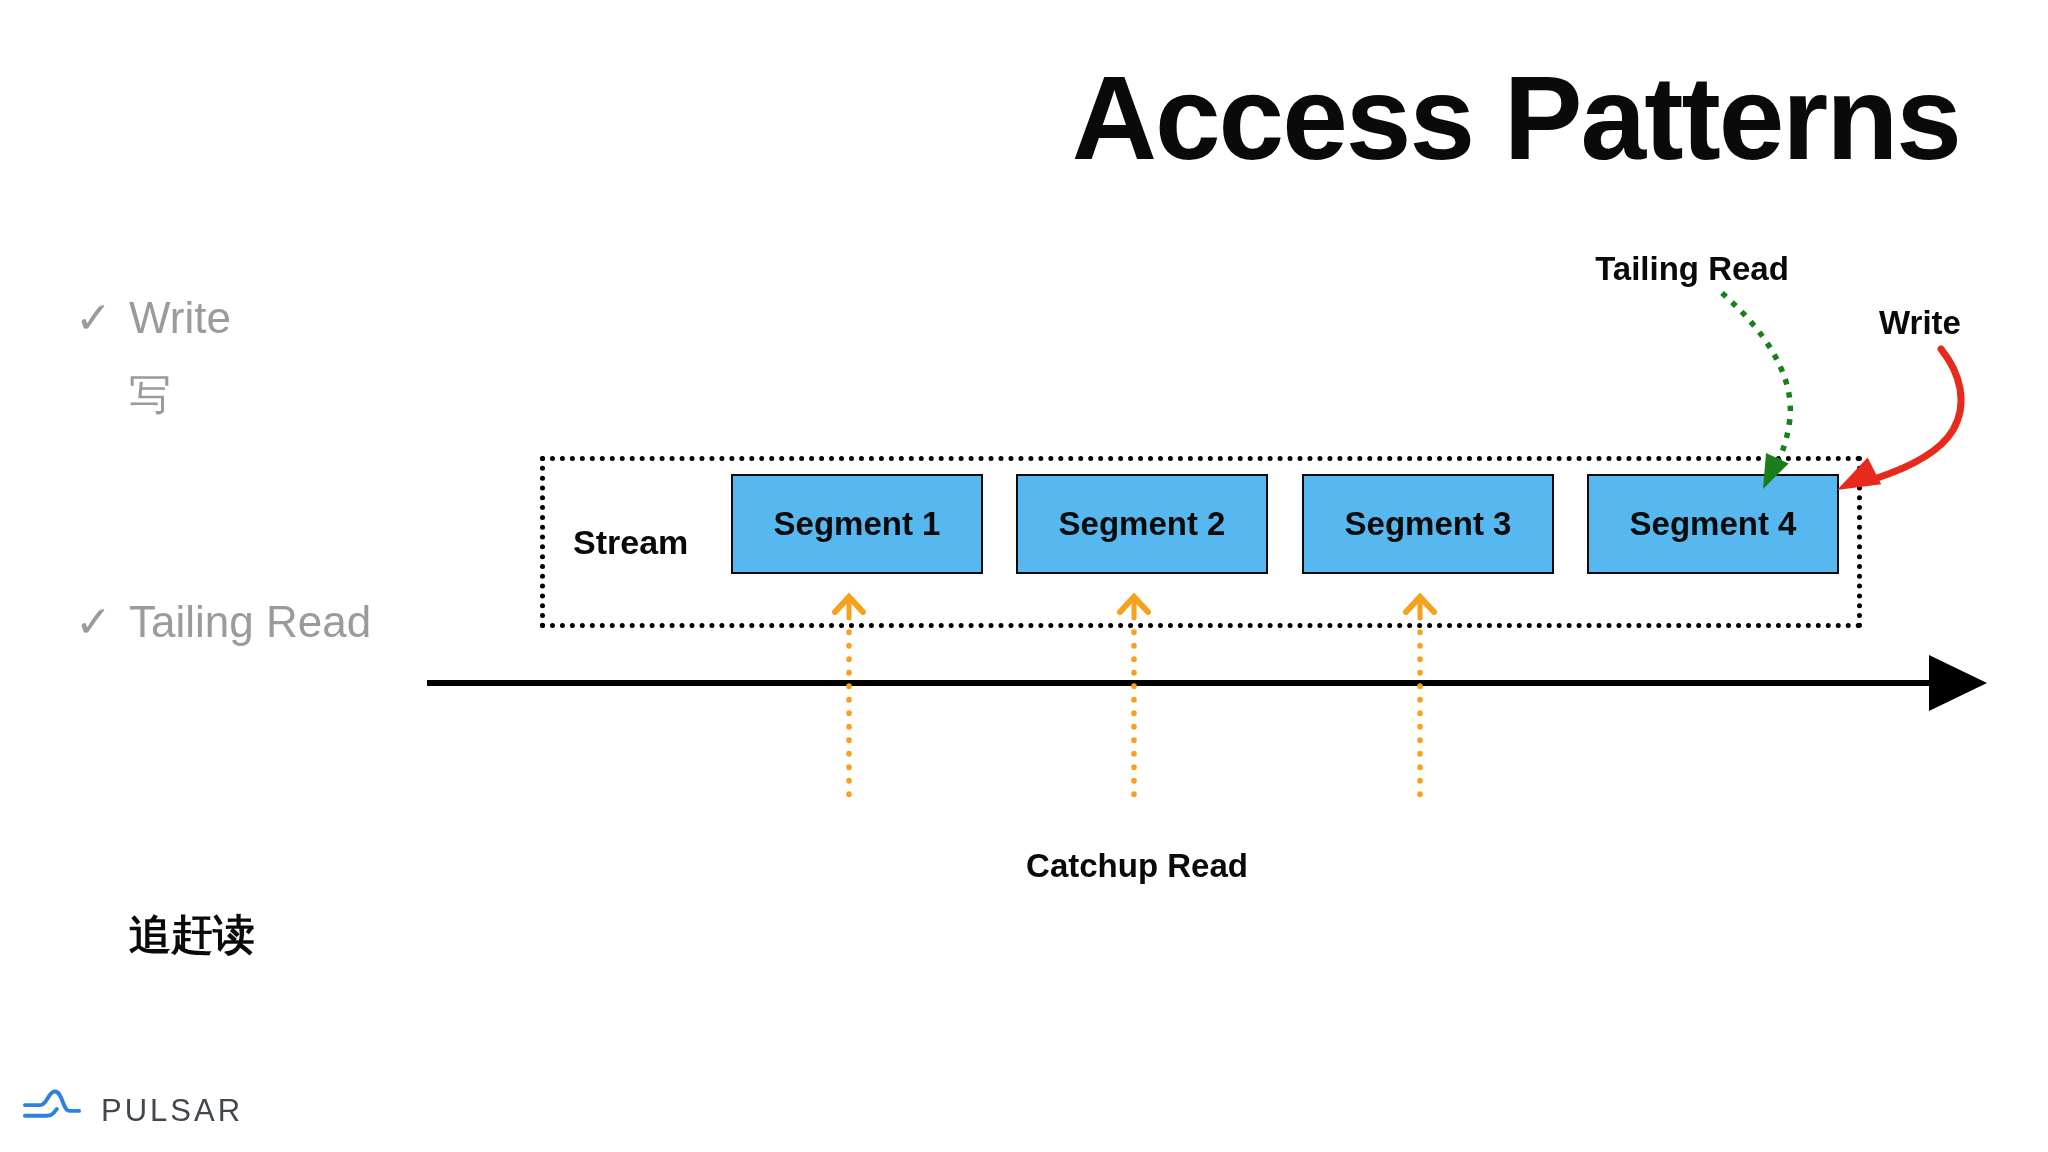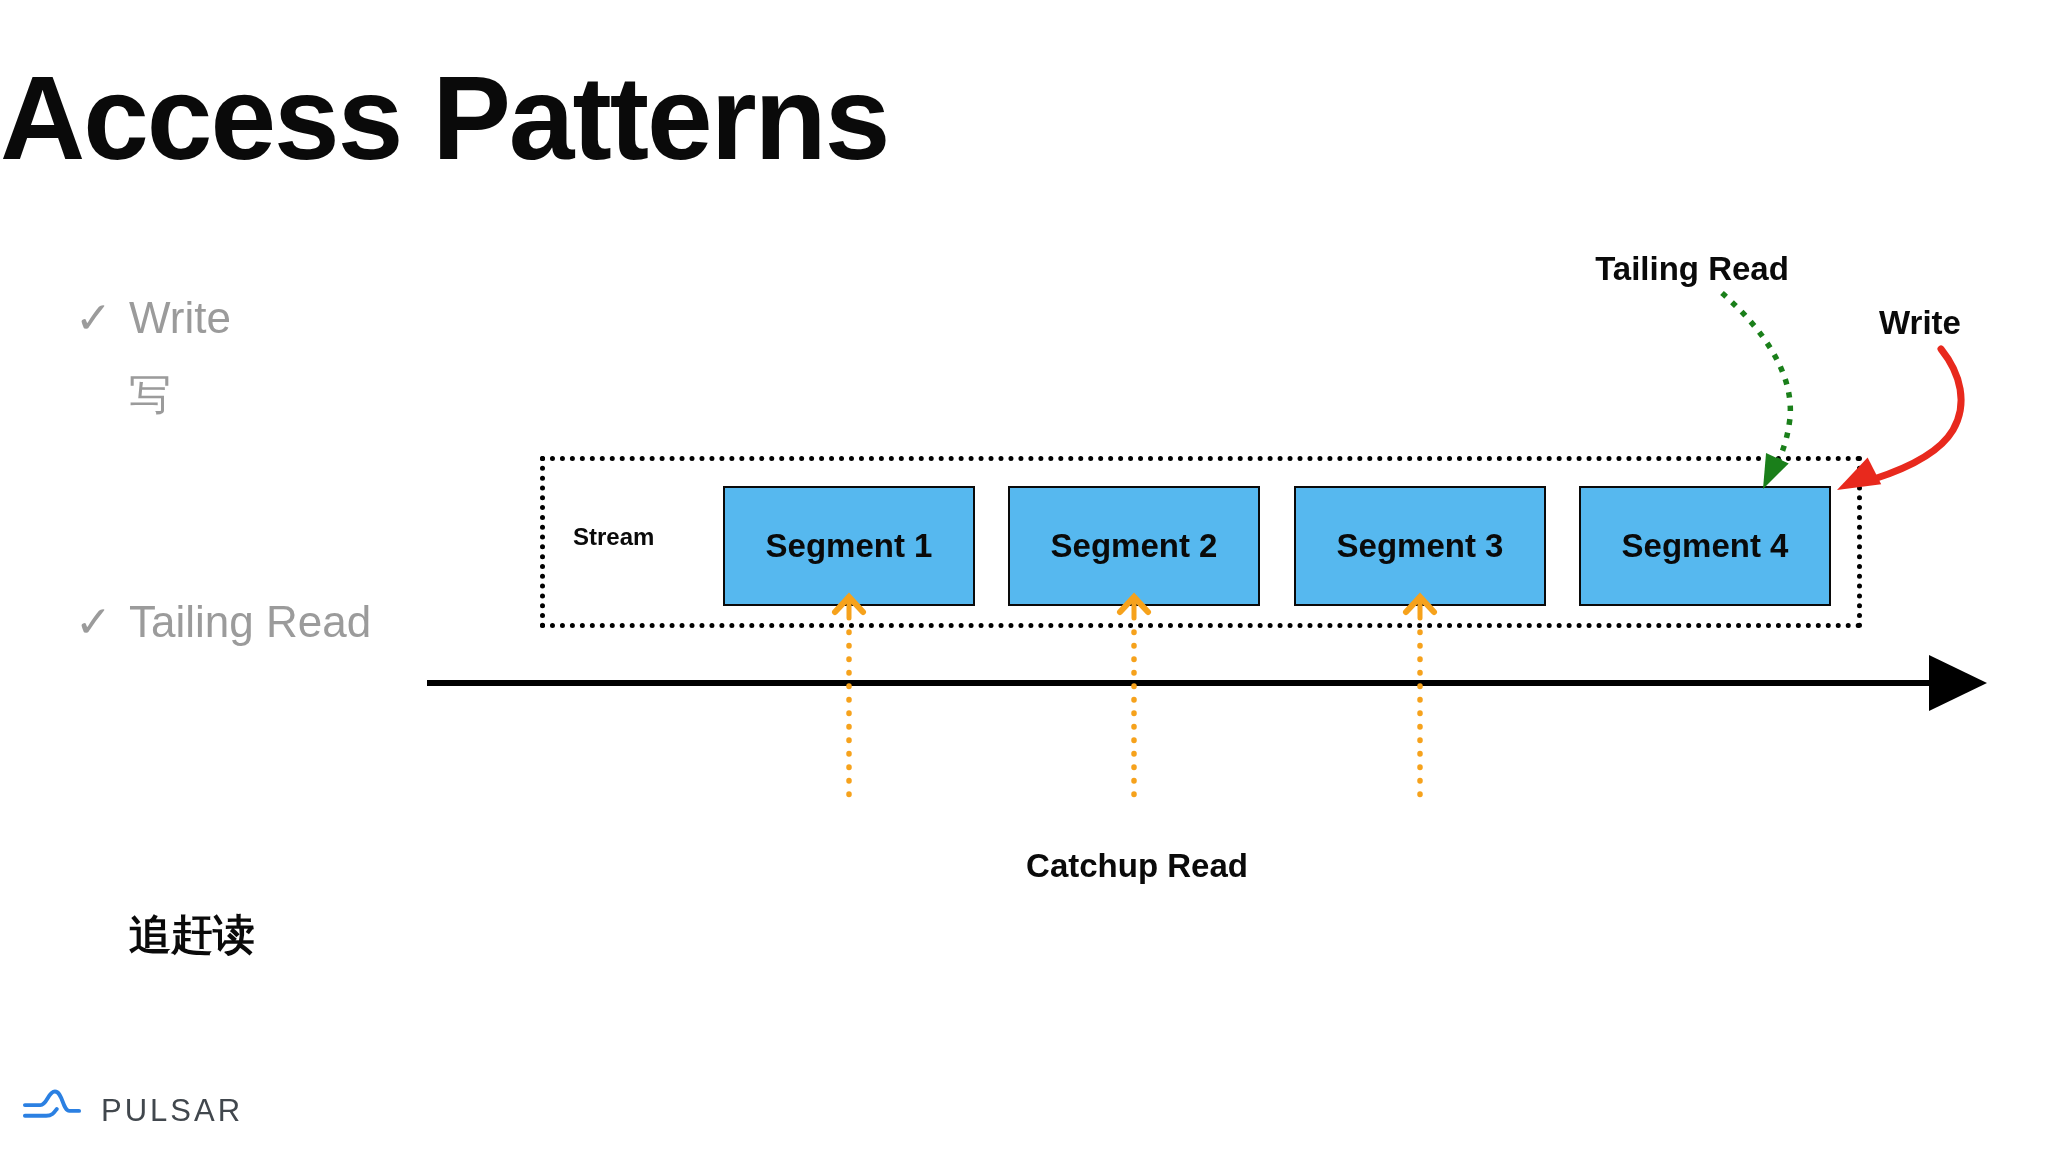--- a/index.html
+++ b/index.html
@@ -14,21 +14,21 @@
     --logo-blue:#2b80e2;
     --logo-ink:#41474d;
   }
   *{margin:0;padding:0;box-sizing:border-box;}
   html,body{width:2048px;height:1152px;background:#ffffff;overflow:hidden;}
   body{font-family:"Liberation Sans","DejaVu Sans",sans-serif;position:relative;}
   .canvas{position:absolute;inset:0;width:2048px;height:1152px;background:#fff;}
 
   .title{
     position:absolute;left:0;top:50px;width:1960px;
-    text-align:left;font-size:118px;font-weight:700;color:var(--ink);
+    text-align:right;font-size:118px;font-weight:700;color:var(--ink);
     letter-spacing:-2px;
   }
 
   
   .check-item{position:absolute;left:75px;}
   .check-item .line1{font-size:44px;line-height:52px;white-space:nowrap;}
   .check-item .line2{font-size:42px;line-height:50px;margin-top:26px;padding-left:54px;white-space:nowrap;}
   .check-item .check{display:inline-block;width:54px;}
   .check-item.muted{color:var(--muted);font-weight:400;}
   .check-item.strong{color:var(--ink);font-weight:700;}
@@ -36,27 +36,27 @@
   .item-2{top:596px;}
   .item-3{top:884px;}
 
   
   .stream-box{
     position:absolute;left:540px;top:456px;width:1322px;height:172px;
     border:5px dotted #000;background:transparent;
   }
   .stream-label{
     position:absolute;left:28px;top:62px;
-    font-size:24px;font-weight:700;color:var(--ink);white-space:nowrap;
+    font-size:34px;font-weight:700;color:var(--ink);white-space:nowrap;
   }
   .segment{
-    position:absolute;top:25px;width:252px;height:120px;
+    position:absolute;top:13px;width:252px;height:100px;
     background:var(--seg-fill);border:2px solid var(--seg-border);
     display:flex;align-items:center;justify-content:center;
-    font-size:33px;font-weight:700;color:var(--ink);white-space:nowrap;
+    font-size:33px;font-weight:700;color:var(--ink);white-space:nowrap;margin-left:8px;
   }
   .seg-1{left:178px;} .seg-2{left:463px;} .seg-3{left:749px;} .seg-4{left:1034px;}
 
   
   .float-label{
     position:absolute;font-size:33px;font-weight:700;color:var(--ink);
     text-align:center;white-space:nowrap;
   }
   .tailing-label{left:1592px;top:250px;width:200px;}
   .write-label{left:1858px;top:304px;width:124px;}

